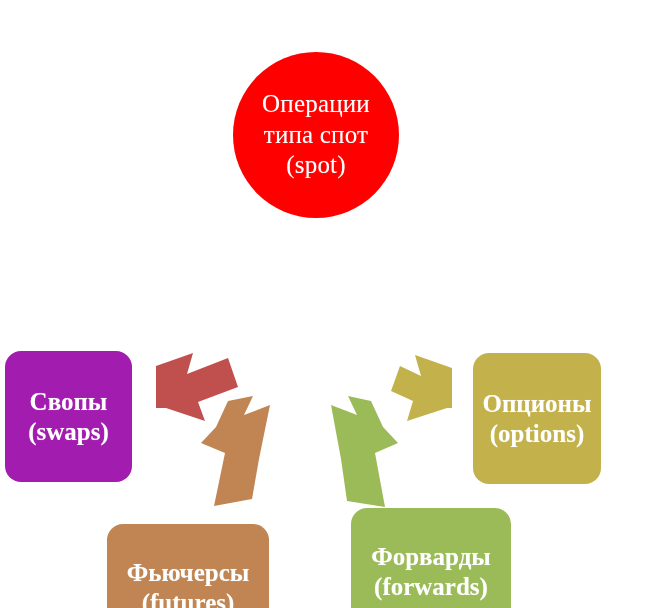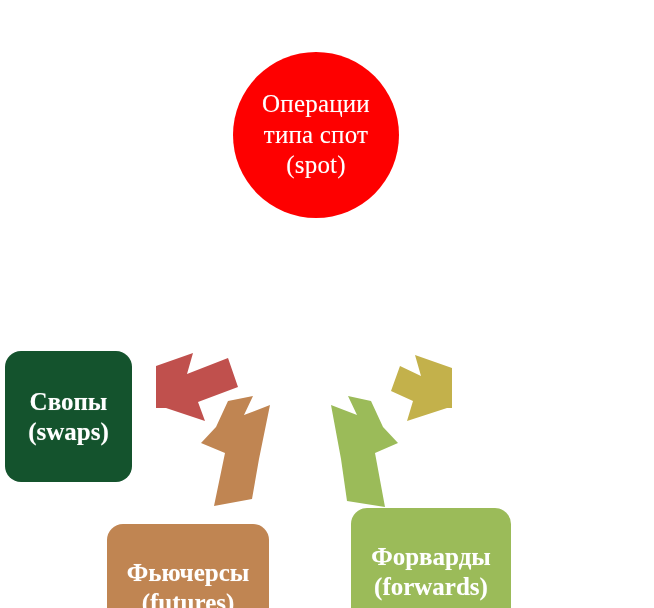--- a/index.html
+++ b/index.html
@@ -65,21 +65,21 @@
     font-size: 13.5px;
     line-height: 1.95;
   }
 
   
   #swaps-box {
     left: 5px;
     top: 307px;
     width: 127px;
     height: 131px;
-    background: #14532d;
+    background: #a21caf;
   }
   #swaps-box .node-label {
     font-size: 25px;
     line-height: 1.2;
     font-weight: bold;
   }
 
   
   #options-box {
     left: 473px;
@@ -153,20 +153,24 @@
 типа спот
 (spot)</span>
   </div>
 
 
   <div class="node rounded-box" id="swaps-box">
     <span class="node-label">Свопы
 (swaps)</span>
   </div>
 
+  <div class="node rounded-box" id="options-box">
+    <span class="node-label">Опционы
+(options)</span>
+  </div>
 
   <div class="node rounded-box" id="futures-box">
     <span class="node-label">Фьючерсы
 (futures)</span>
   </div>
 
   <div class="node rounded-box" id="forwards-box">
     <span class="node-label">Форварды
 (forwards)</span>
   </div>

